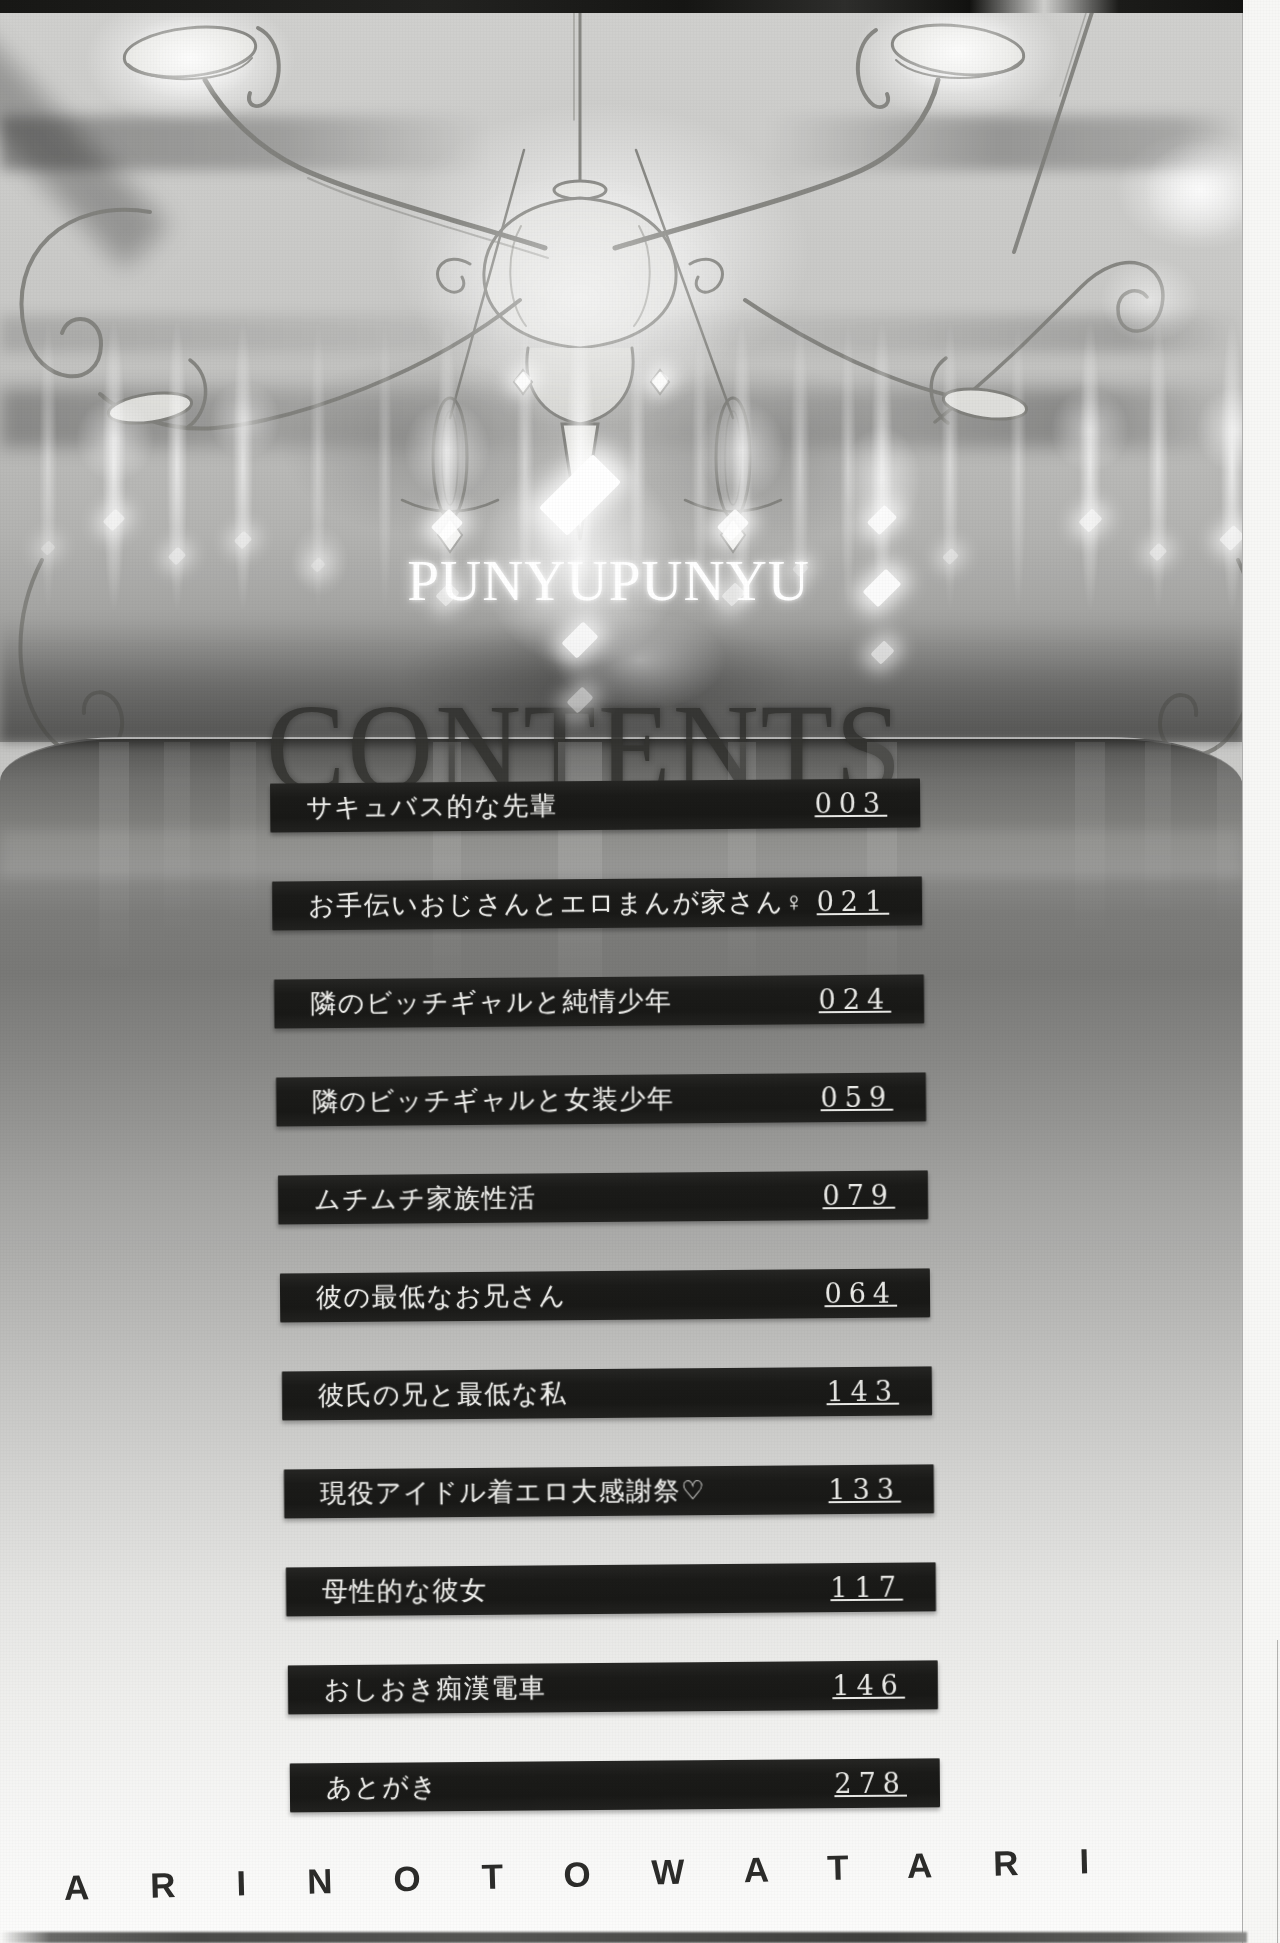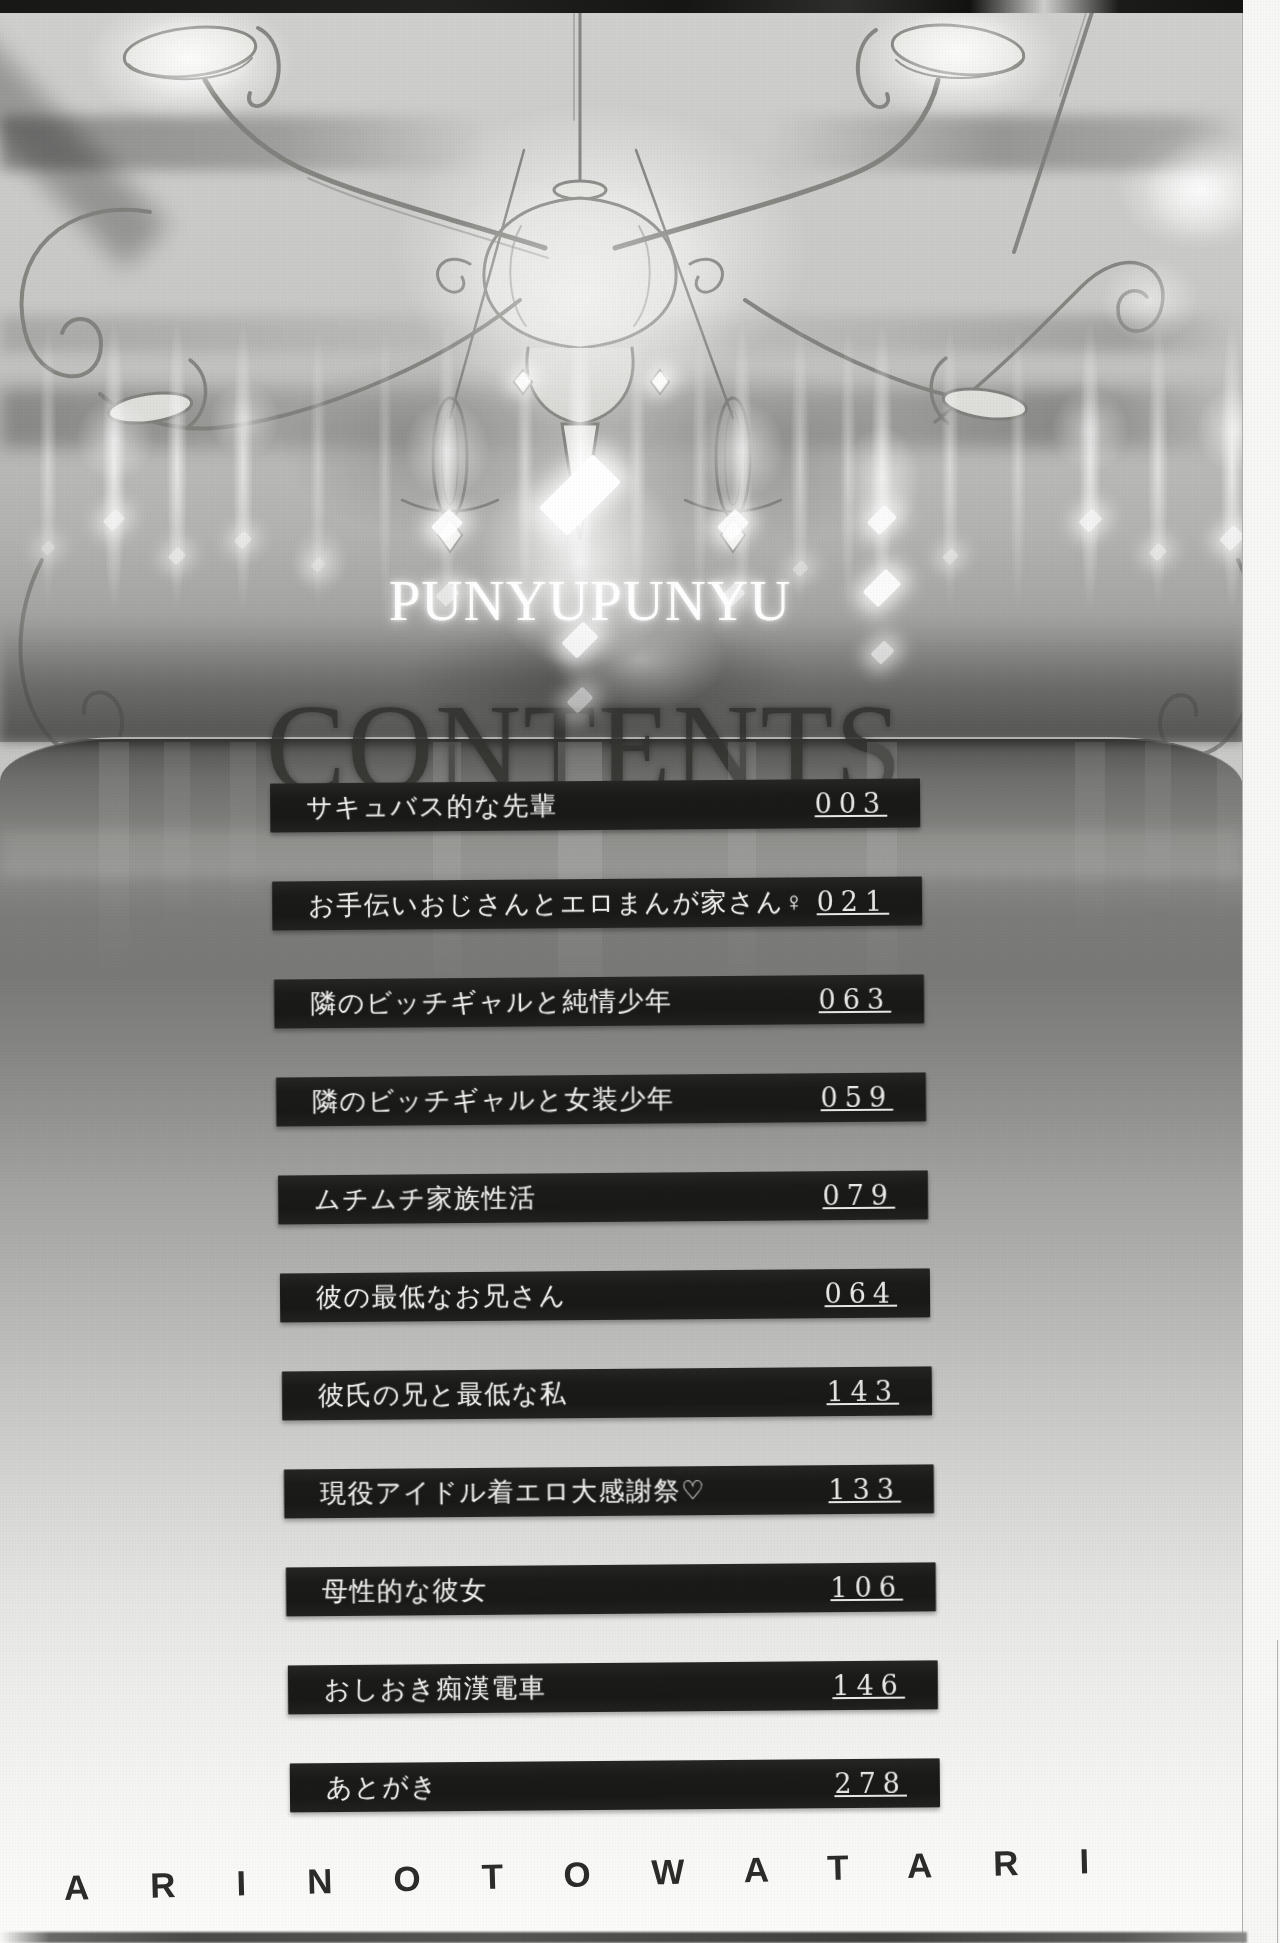--- a/index.html
+++ b/index.html
@@ -53,21 +53,21 @@
   .diamond{position:absolute;background:#ffffff;border-radius:2px;
     box-shadow:0 0 16px 7px rgba(255,255,255,.85);pointer-events:none;}
   
   .contents{
     position:absolute;left:266px;top:686px;margin:0;white-space:nowrap;
     font-size:119px;font-weight:400;letter-spacing:2px;line-height:1;
     color:#32322f;opacity:.88;transform:scaleY(1.05);transform-origin:top left;
     text-shadow:0 0 6px rgba(30,30,28,.55);
   }
   .series-title{
-    position:absolute;left:370px;top:572px;width:440px;text-align:center;
+    position:absolute;left:370px;top:552px;width:440px;text-align:right;
     color:#ffffff;line-height:1.02;
     text-shadow:0 0 14px rgba(255,255,255,.9),0 0 4px rgba(255,255,255,.75);
   }
   .series-title .t1{font-size:57px;letter-spacing:1px;}
   .series-title .t2{font-size:52px;letter-spacing:2px;margin-top:3px;}
   
   .toc{position:absolute;left:270px;top:781px;width:650px;transform:rotate(-0.45deg);transform-origin:50% 0;}
   .toc-row{
     height:49px;margin-bottom:49px;display:flex;align-items:center;justify-content:space-between;
     padding:0 40px 0 36px;box-sizing:border-box;border-radius:1px;
@@ -242,21 +242,21 @@
       <div class="toc-row" style="transform: translateX(0px);">
     <span class="toc-title">サキュバス的な先輩</span>
     <span class="toc-page">003</span>
   </div>
       <div class="toc-row" style="transform: translateX(1.2px);">
     <span class="toc-title">お手伝いおじさんとエロまんが家さん♀</span>
     <span class="toc-page">021</span>
   </div>
       <div class="toc-row" style="transform: translateX(2.4px);">
     <span class="toc-title">隣のビッチギャルと純情少年</span>
-    <span class="toc-page">063</span>
+    <span class="toc-page">024</span>
   </div>
       <div class="toc-row" style="transform: translateX(3.6px);">
     <span class="toc-title">隣のビッチギャルと女装少年</span>
     <span class="toc-page">059</span>
   </div>
       <div class="toc-row" style="transform: translateX(4.8px);">
     <span class="toc-title">ムチムチ家族性活</span>
     <span class="toc-page">079</span>
   </div>
       <div class="toc-row" style="transform: translateX(6px);">
@@ -266,21 +266,21 @@
       <div class="toc-row" style="transform: translateX(7.2px);">
     <span class="toc-title">彼氏の兄と最低な私</span>
     <span class="toc-page">143</span>
   </div>
       <div class="toc-row" style="transform: translateX(8.4px);">
     <span class="toc-title">現役アイドル着エロ大感謝祭♡</span>
     <span class="toc-page">133</span>
   </div>
       <div class="toc-row" style="transform: translateX(9.6px);">
     <span class="toc-title">母性的な彼女</span>
-    <span class="toc-page">106</span>
+    <span class="toc-page">117</span>
   </div>
       <div class="toc-row" style="transform: translateX(10.8px);">
     <span class="toc-title">おしおき痴漢電車</span>
     <span class="toc-page">146</span>
   </div>
       <div class="toc-row" style="transform: translateX(12px);">
     <span class="toc-title">あとがき</span>
     <span class="toc-page">278</span>
   </div>
     </div>

